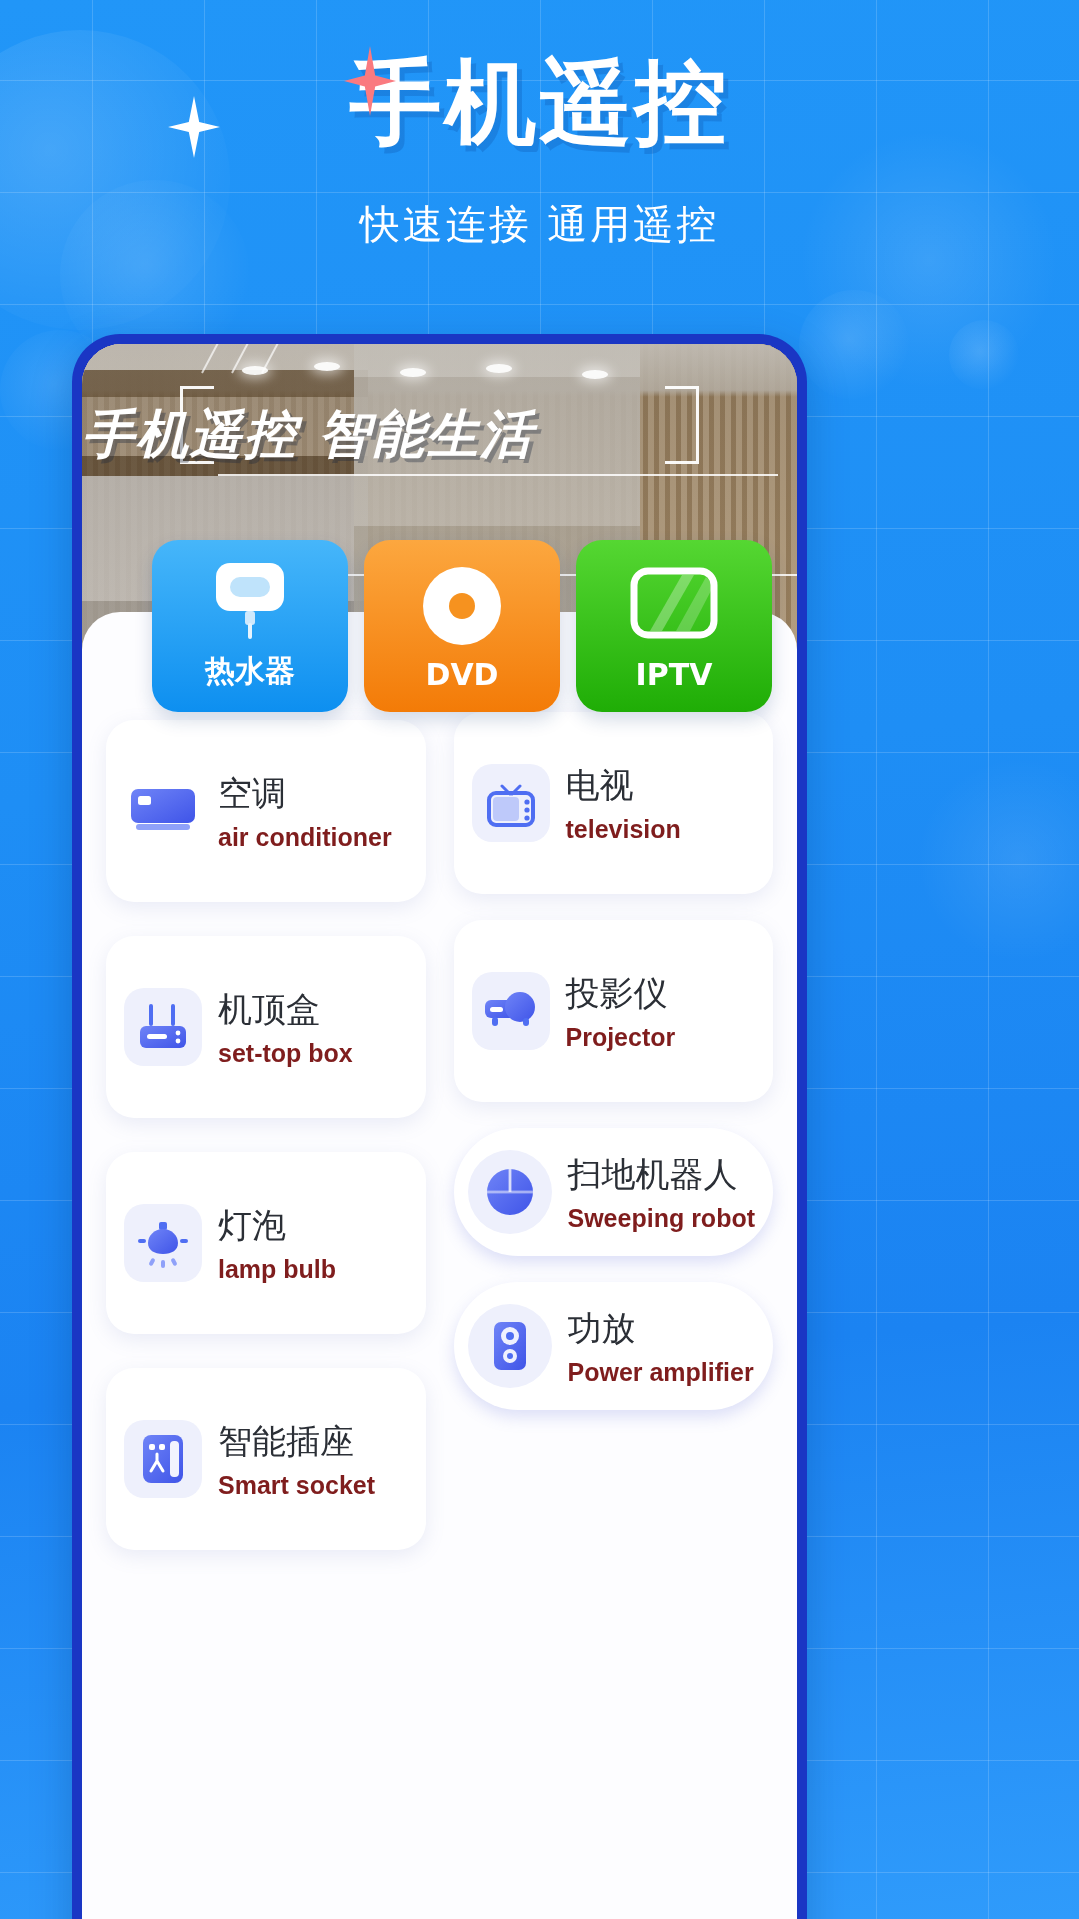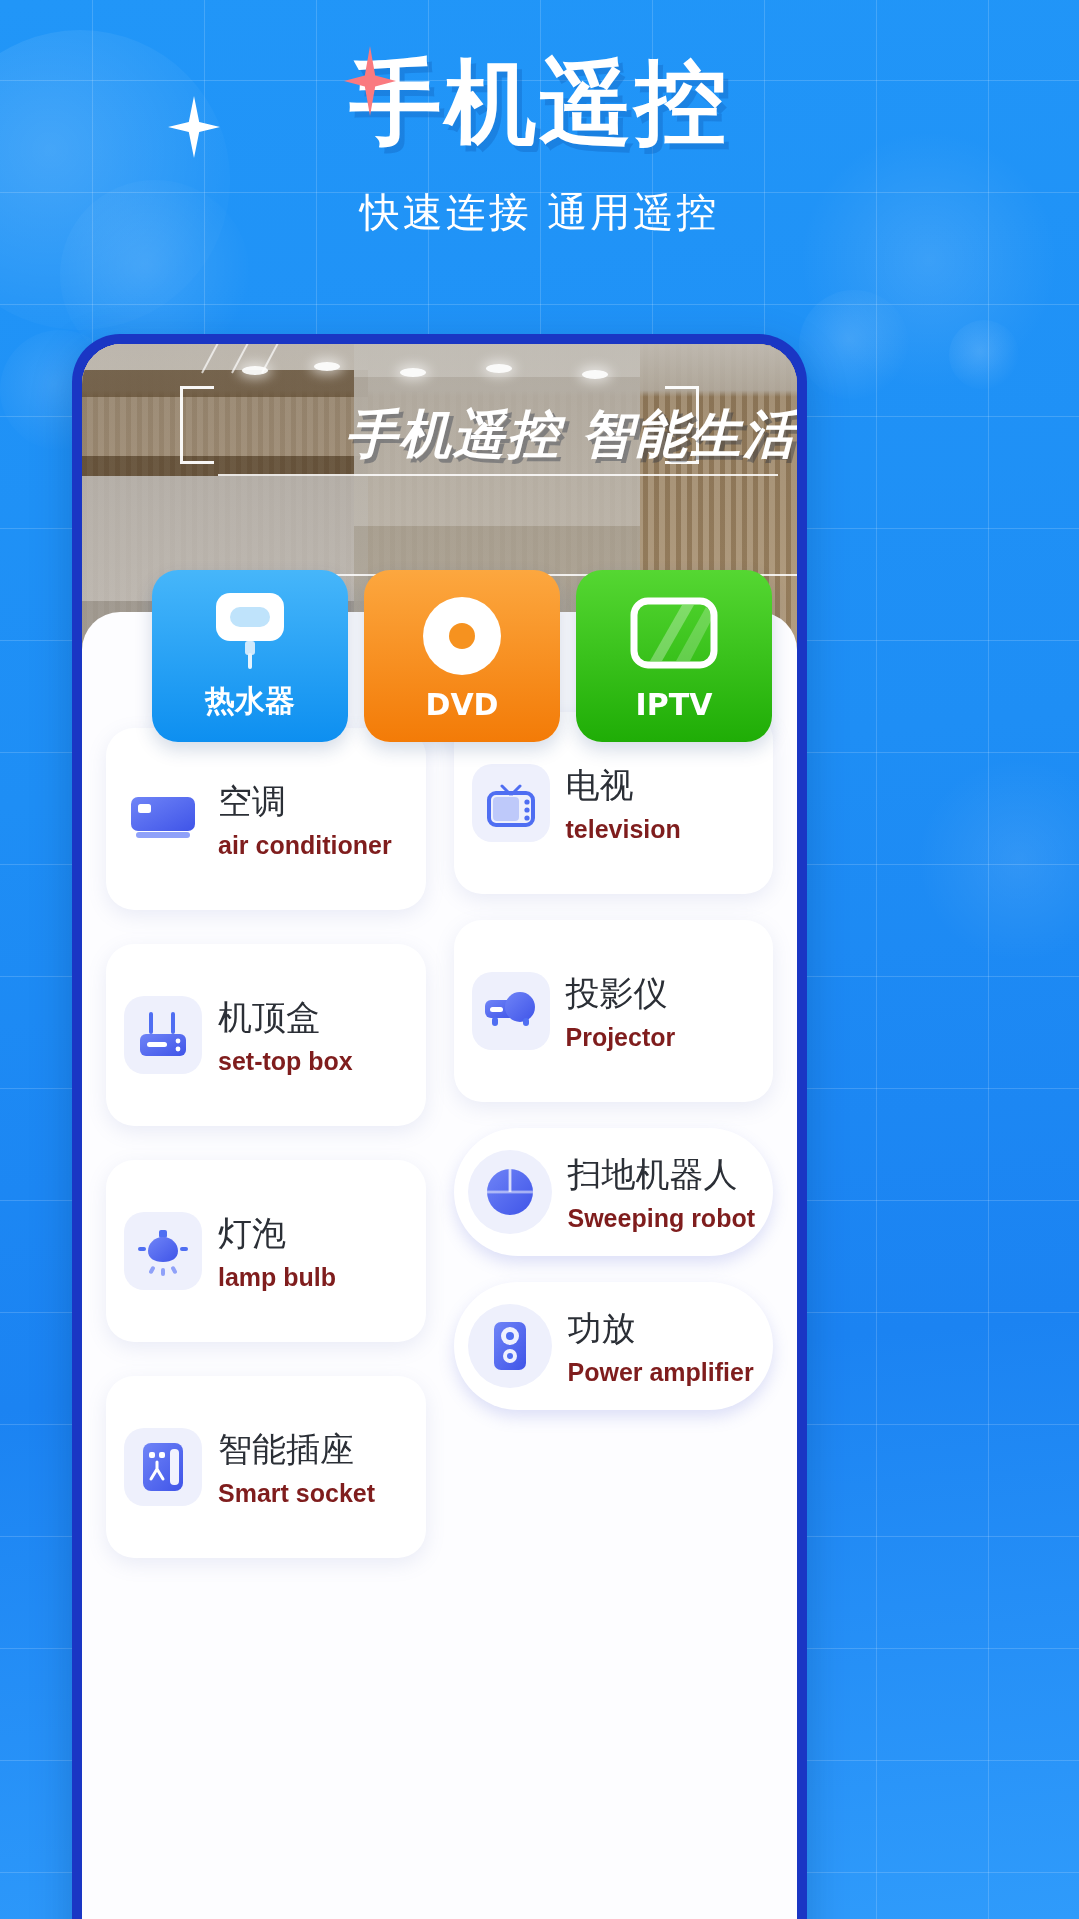--- a/index.html
+++ b/index.html
@@ -49,21 +49,21 @@
   .title {
     font-size: 92px;
     font-weight: 900;
     color: #ffffff;
     letter-spacing: 3px;
     line-height: 1.1;
     text-shadow: 5px 6px 0 rgba(12,86,175,0.30);
     font-family: "DejaVu Sans", "Liberation Sans", sans-serif;
   }
   .subtitle {
-    margin-top: 32px;
+    margin-top: 44px;
     font-size: 40px;
     color: #ffffff;
     letter-spacing: 3px;
     font-family: "DejaVu Sans", "Liberation Sans", sans-serif;
   }
 
   
   .phone {
     position: absolute;
     left: 72px; top: 334px;
@@ -122,21 +122,21 @@
     position: absolute; height: 2px; background: rgba(255,255,255,0.85);
   }
   .bracket {
     position: absolute; border: 3px solid rgba(255,255,255,0.95);
     width: 34px; height: 78px;
   }
   .bracket.left  { border-right: none; left: 98px; top: 42px; }
   .bracket.right { border-left: none; right: 98px; top: 42px; }
   .banner-title {
     position: absolute; left: 0; right: 0; top: 56px;
-    text-align: right;
+    text-align: left;
     font-size: 52px; font-weight: 900; font-style: italic;
     color: #ffffff; letter-spacing: 2px;
     text-shadow: 4px 4px 0 rgba(30,40,60,0.35);
     font-family: "DejaVu Sans", "Liberation Sans", sans-serif;
   }
 
   
   .sheet {
     position: absolute;
     left: 0; right: 0; top: 268px; bottom: 0;
@@ -150,35 +150,34 @@
     display: flex; gap: 16px;
     z-index: 3;
   }
   .quick-card {
     width: 196px; height: 172px;
     border-radius: 26px;
     display: flex; flex-direction: column;
     align-items: center; justify-content: flex-end;
     padding-bottom: 20px;
     box-shadow: 0 8px 18px rgba(20,60,120,0.18);
-    margin-top: 30px;
   }
   .quick-card .qlabel {
     font-size: 30px; font-weight: 700; color: #ffffff;
     font-family: "DejaVu Sans", "Liberation Sans", sans-serif;
   }
   .qicon { height: 86px; display:flex; align-items:center; justify-content:center; margin-bottom: 8px; }
 
   
   .grid {
     position: absolute; left: 24px; right: 24px; top: 100px;
     display: flex; gap: 28px;
   }
   .col { flex: 1; display: flex; flex-direction: column; }
-  .col-left  { gap: 34px; padding-top: 16px; }
+  .col-left  { gap: 34px; padding-top: 8px; }
   .col-right { gap: 26px; padding-top: 0px; }
 
   .dev-card {
     background: #ffffff;
     border-radius: 28px;
     box-shadow: 0 6px 20px rgba(110,125,190,0.14);
     display: flex; align-items: center;
     padding: 0 18px;
     height: 182px;
   }

